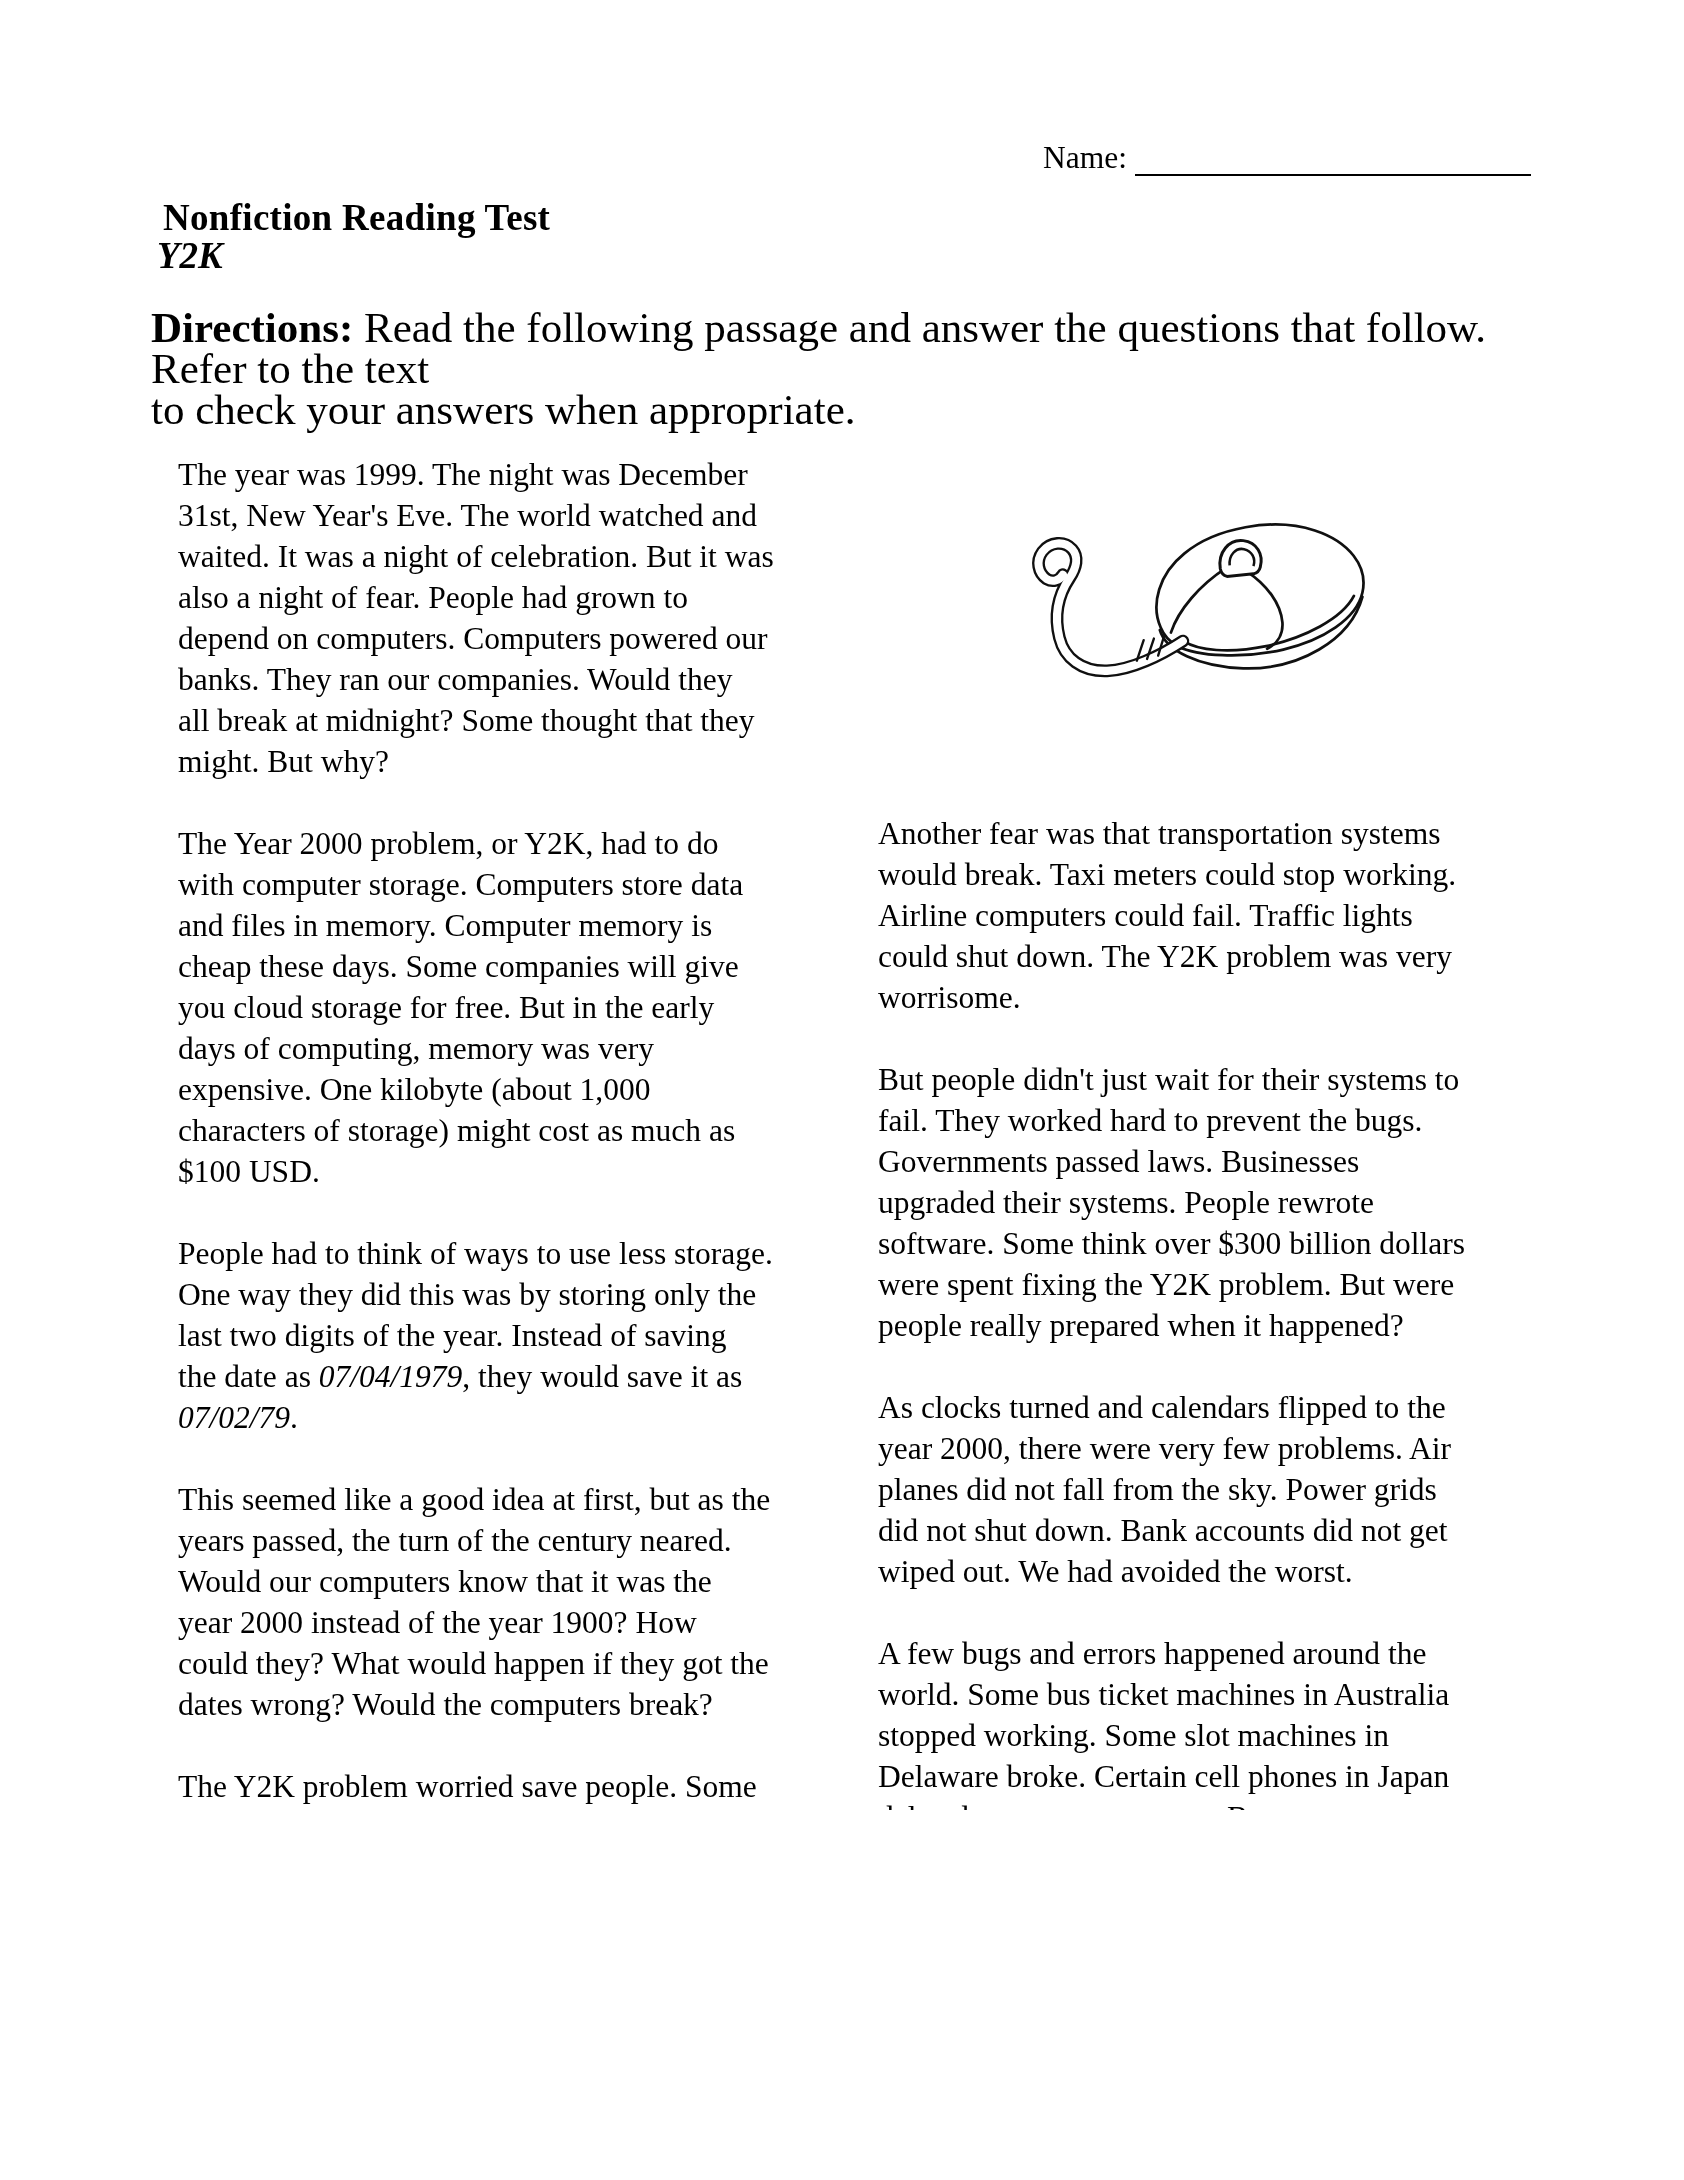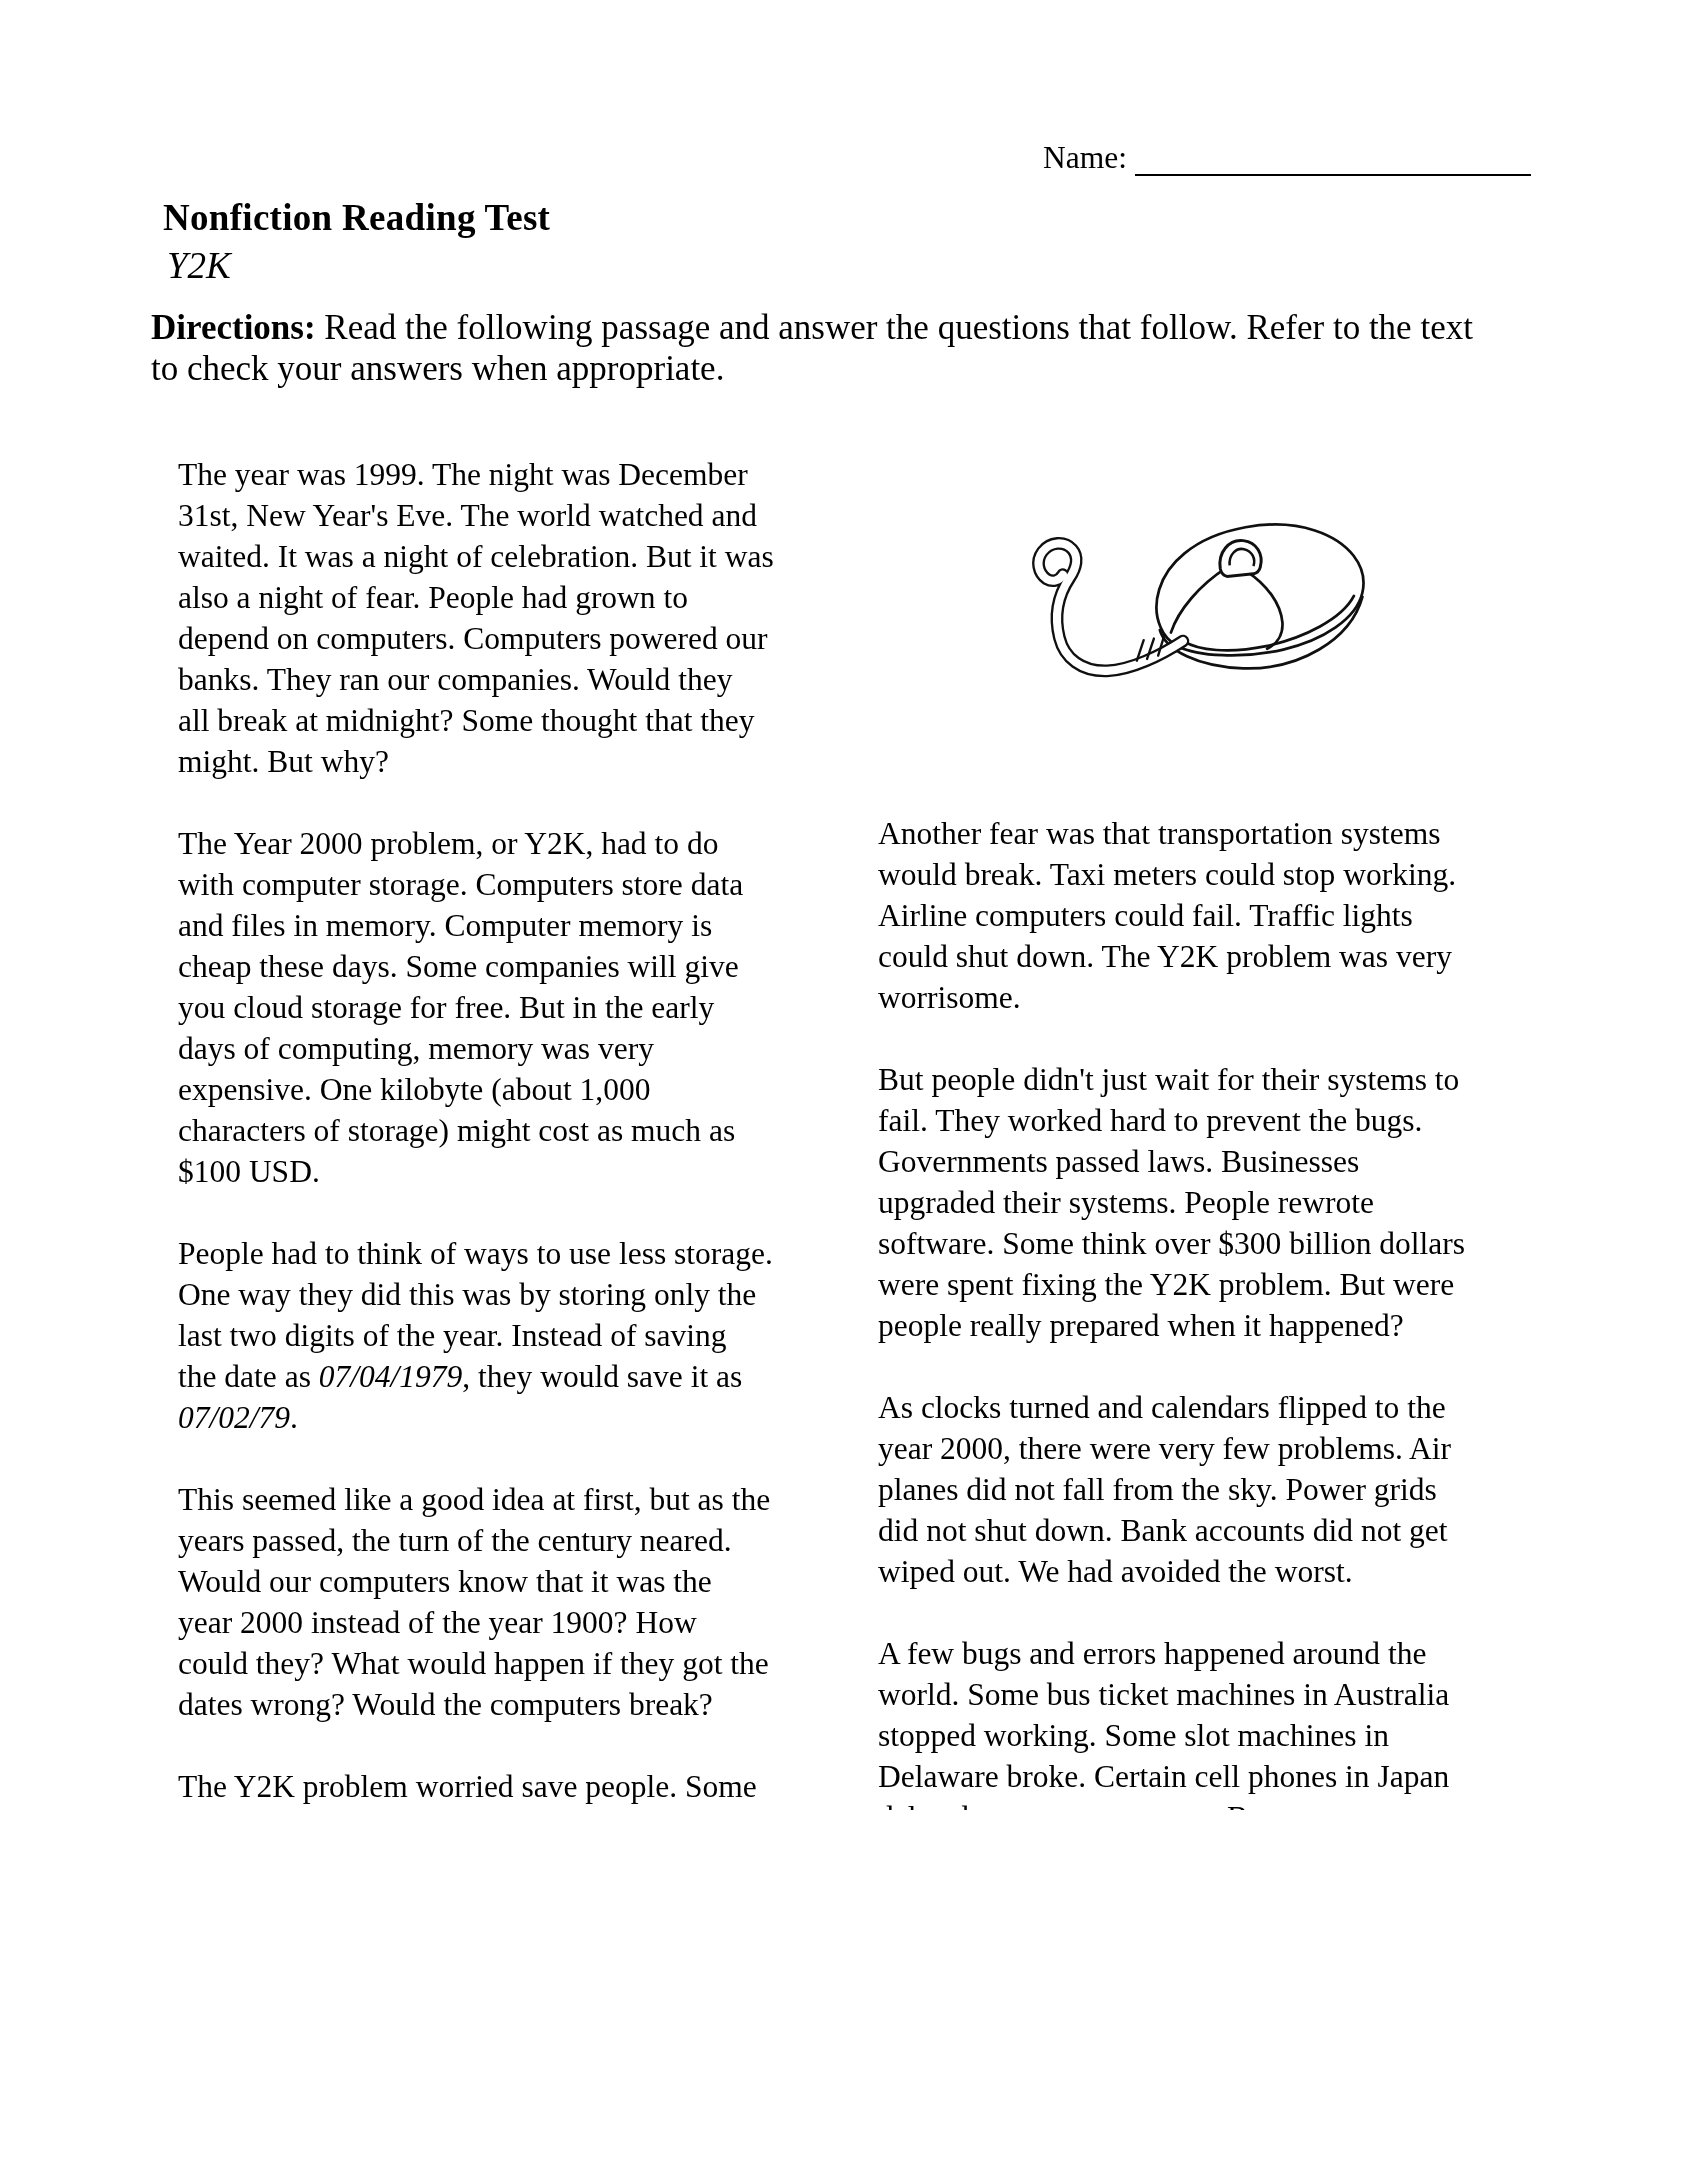--- a/index.html
+++ b/index.html
@@ -38,32 +38,32 @@
     top: 184px;
     margin: 12px;
     font-size: 37px;
     font-weight: 700;
     letter-spacing: 0.3px;
   }
   .subtitle {
     position: absolute;
     left: 151px;
     top: 228px;
-    margin: 16px;
+    margin: 6px;
     font-size: 37px;
-    font-weight: 400;
+    font-weight: 700;
     font-style: italic;
   }
   .directions {
     position: absolute;
     left: 151px;
     top: 307px;
     width: 1431px;
     margin: 0;
-    font-size: 35px;
+    font-size: 43px;
     line-height: 41px;
     white-space: pre-line;
   }
   .directions b { font-weight: 700; }
   .col {
     position: absolute;
     font-size: 31.5px;
     line-height: 41px;
     margin-left: 27px;
   }

